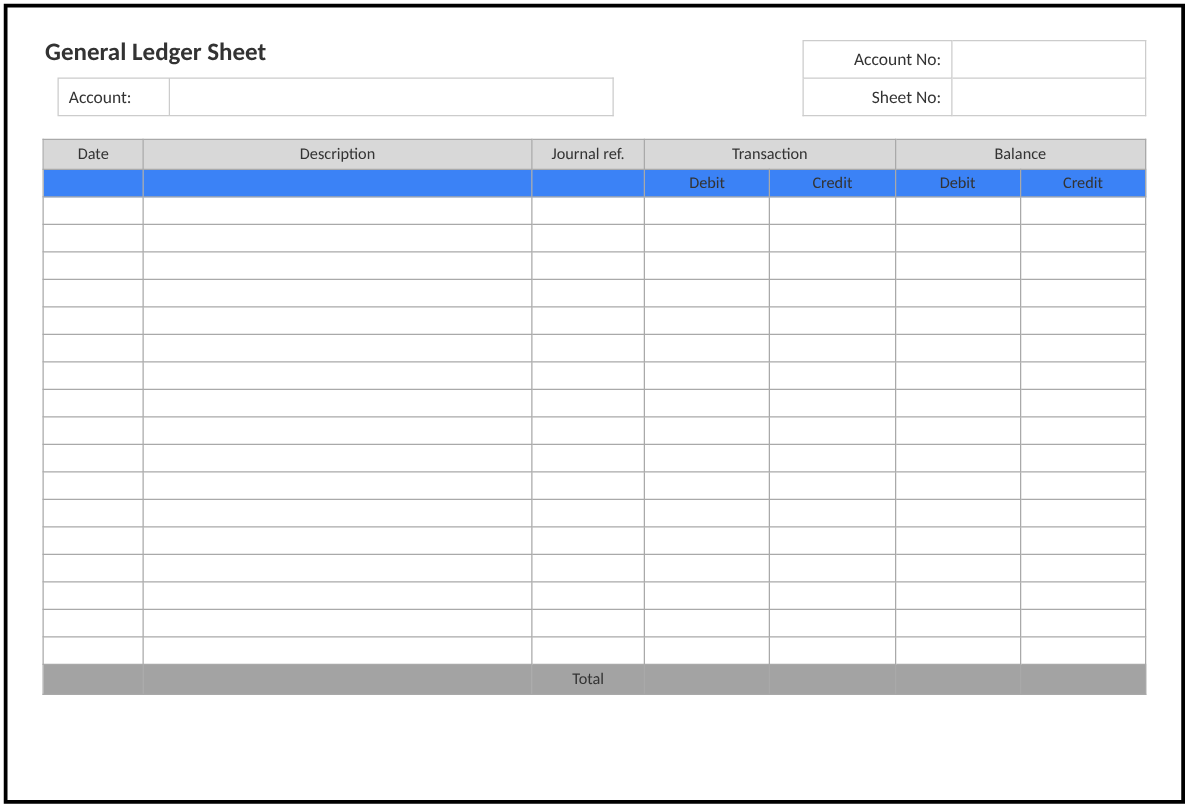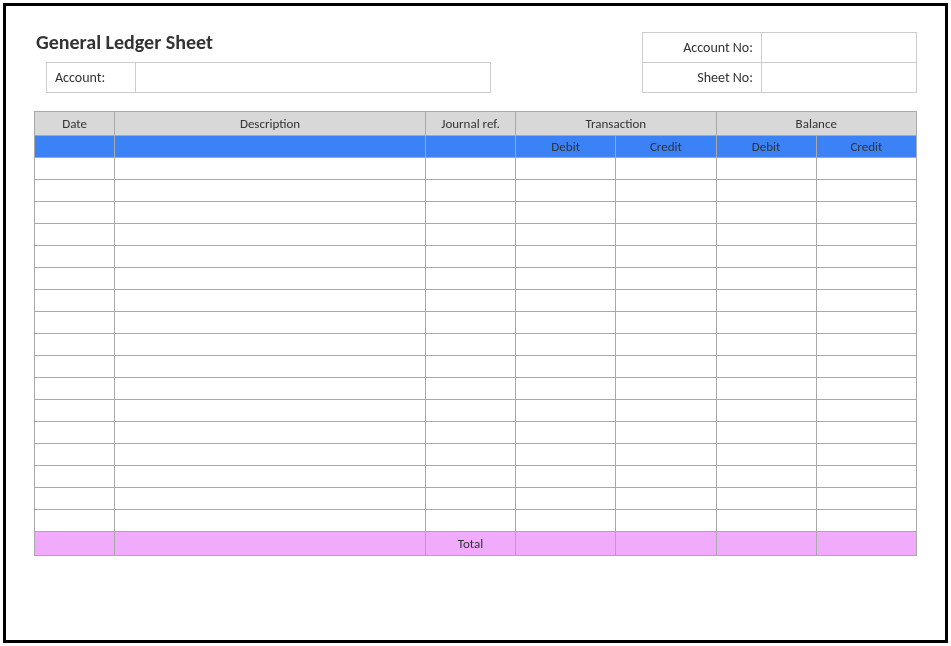--- a/index.html
+++ b/index.html
@@ -88,21 +88,21 @@
     }
     .subhead-row td {
       background: #3b82f6;
       height: 22px;
     }
     .data-row td {
       height: 22px;
       background: #fff;
     }
     .total-row td {
-      background: #f0abfc;
+      background: #a3a3a3;
       height: 24px;
     }
     col.date { width: 80px; }
     col.desc { width: 310px; }
     col.jref { width: 90px; }
     col.amt  { width: 100px; }
   </style>
 </head>
 <body>
 

